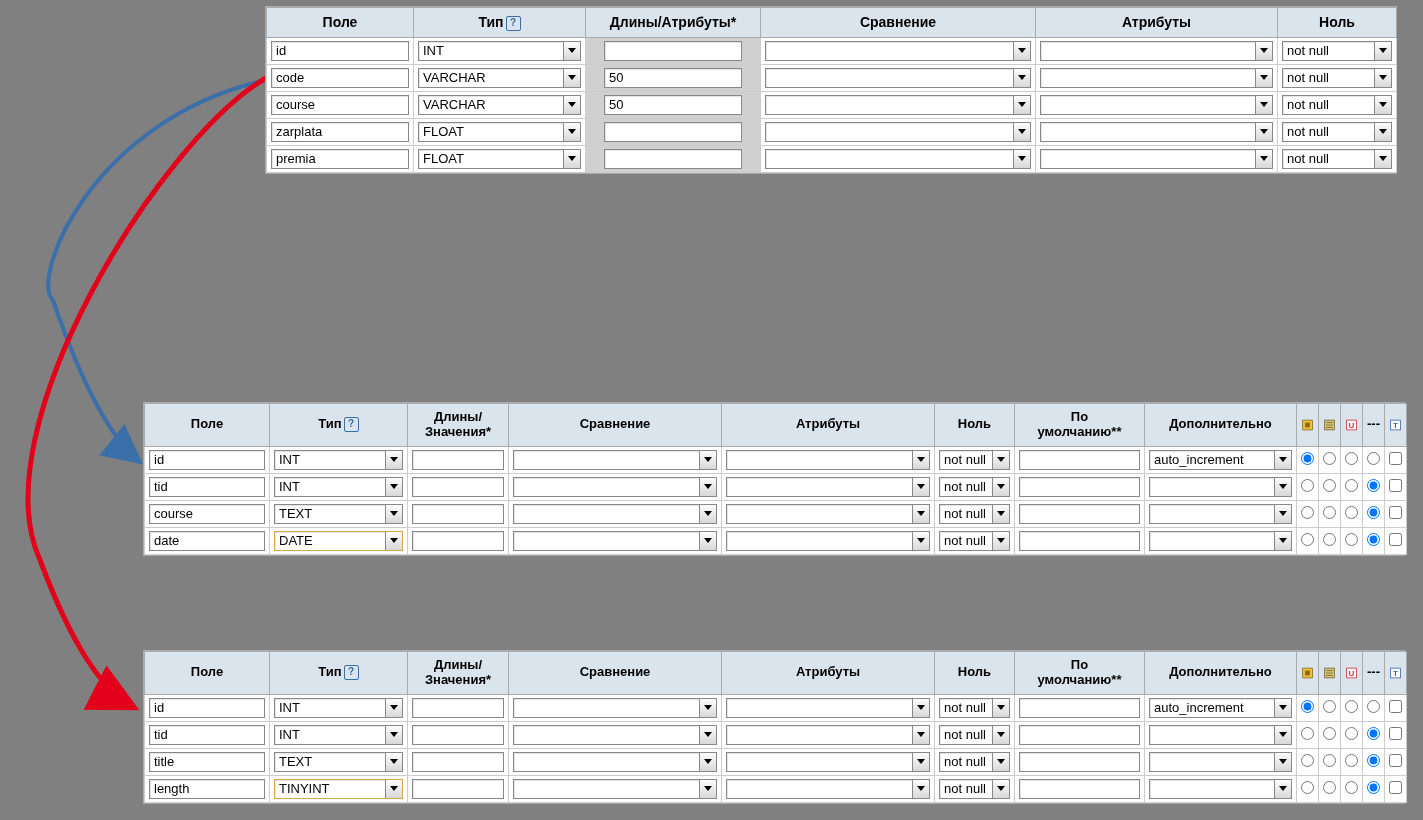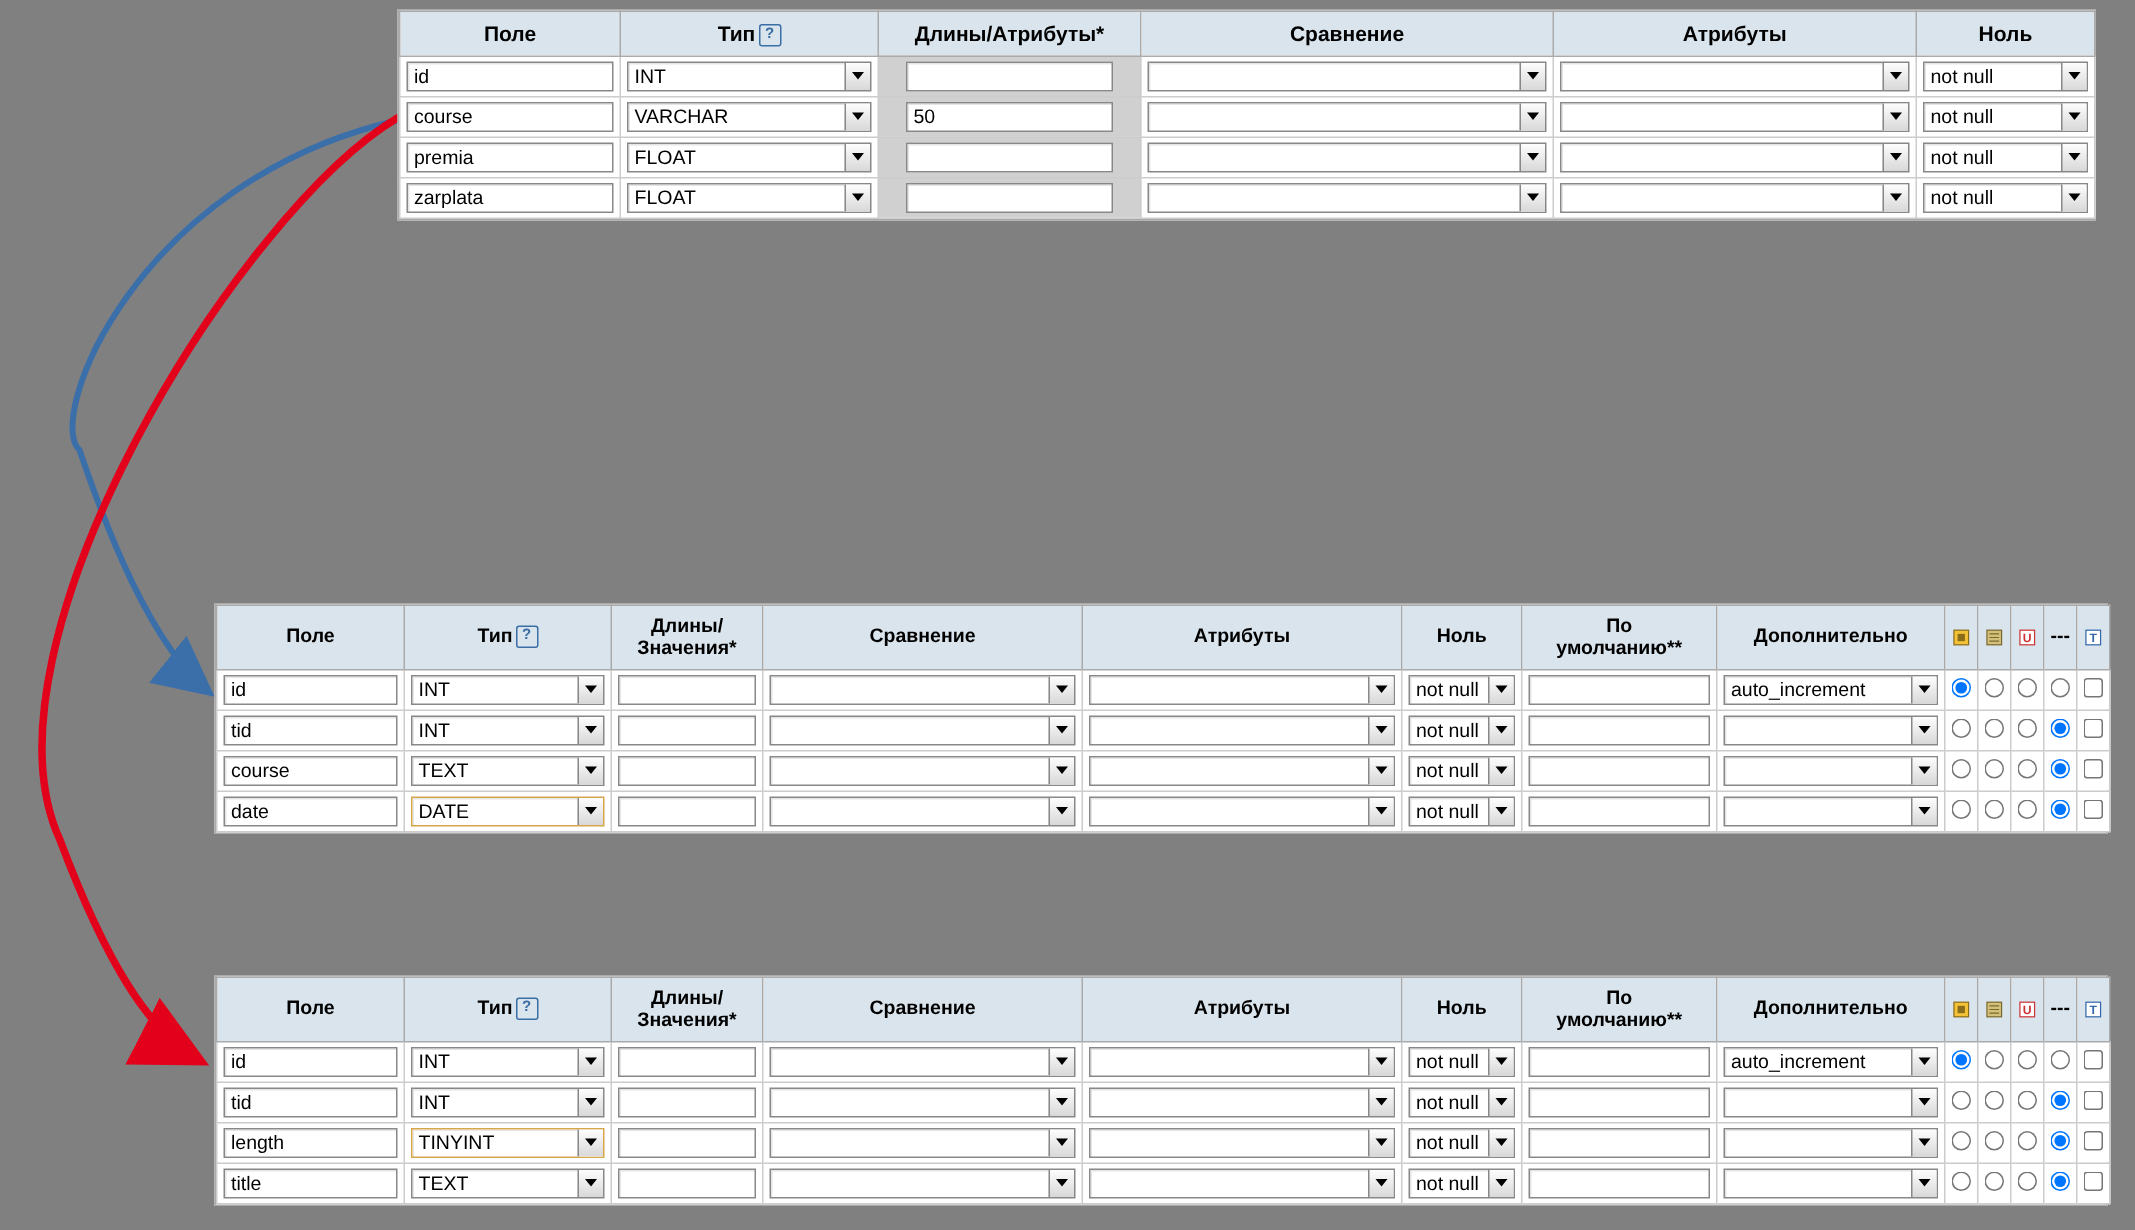--- a/index.html
+++ b/index.html
@@ -83,20 +83,48 @@
             </div>
           </td>
           <td>
             <div class="sel">
               <span class="v">not null</span>
               <div class="btn"></div>
             </div>
           </td>
         </tr>
         <tr>
+          <td><input type="text" value="code" style=""></td>
+          <td>
+            <div class="sel">
+              <span class="v">VARCHAR</span>
+              <div class="btn"></div>
+            </div>
+          </td>
+          <td class="len-cell"><input type="text" value="50" style=""></td>
+          <td>
+            <div class="sel">
+              <span class="v"></span>
+              <div class="btn"></div>
+            </div>
+          </td>
+          <td>
+            <div class="sel">
+              <span class="v"></span>
+              <div class="btn"></div>
+            </div>
+          </td>
+          <td>
+            <div class="sel">
+              <span class="v">not null</span>
+              <div class="btn"></div>
+            </div>
+          </td>
+        </tr>
+        <tr>
           <td><input type="text" value="course" style=""></td>
           <td>
             <div class="sel">
               <span class="v">VARCHAR</span>
               <div class="btn"></div>
             </div>
           </td>
           <td class="len-cell"><input type="text" value="50" style=""></td>
           <td>
             <div class="sel">
@@ -111,49 +139,49 @@
             </div>
           </td>
           <td>
             <div class="sel">
               <span class="v">not null</span>
               <div class="btn"></div>
             </div>
           </td>
         </tr>
         <tr>
+          <td><input type="text" value="zarplata" style=""></td>
+          <td>
+            <div class="sel">
+              <span class="v">FLOAT</span>
+              <div class="btn"></div>
+            </div>
+          </td>
+          <td class="len-cell"><input type="text" value="" style=""></td>
+          <td>
+            <div class="sel">
+              <span class="v"></span>
+              <div class="btn"></div>
+            </div>
+          </td>
+          <td>
+            <div class="sel">
+              <span class="v"></span>
+              <div class="btn"></div>
+            </div>
+          </td>
+          <td>
+            <div class="sel">
+              <span class="v">not null</span>
+              <div class="btn"></div>
+            </div>
+          </td>
+        </tr>
+        <tr>
           <td><input type="text" value="premia" style=""></td>
-          <td>
-            <div class="sel">
-              <span class="v">FLOAT</span>
-              <div class="btn"></div>
-            </div>
-          </td>
-          <td class="len-cell"><input type="text" value="" style=""></td>
-          <td>
-            <div class="sel">
-              <span class="v"></span>
-              <div class="btn"></div>
-            </div>
-          </td>
-          <td>
-            <div class="sel">
-              <span class="v"></span>
-              <div class="btn"></div>
-            </div>
-          </td>
-          <td>
-            <div class="sel">
-              <span class="v">not null</span>
-              <div class="btn"></div>
-            </div>
-          </td>
-        </tr>
-        <tr>
-          <td><input type="text" value="zarplata" style=""></td>
           <td>
             <div class="sel">
               <span class="v">FLOAT</span>
               <div class="btn"></div>
             </div>
           </td>
           <td class="len-cell"><input type="text" value="" style=""></td>
           <td>
             <div class="sel">
               <span class="v"></span>
@@ -541,20 +569,60 @@
               <div class="btn"></div>
             </div>
           </td>
           <td class="rc"><input type="radio" name="g3r1" style=""></td>
           <td class="rc"><input type="radio" name="g3r1" style=""></td>
           <td class="rc"><input type="radio" name="g3r1" style=""></td>
           <td class="rc"><input type="radio" name="g3r1" checked="" style=""></td>
           <td class="rc"><input type="checkbox" style=""></td>
         </tr>
         <tr>
+          <td><input type="text" value="title" style=""></td>
+          <td>
+            <div class="sel">
+              <span class="v">TEXT</span>
+              <div class="btn"></div>
+            </div>
+          </td>
+          <td><input type="text" value="" style=""></td>
+          <td>
+            <div class="sel">
+              <span class="v"></span>
+              <div class="btn"></div>
+            </div>
+          </td>
+          <td>
+            <div class="sel">
+              <span class="v"></span>
+              <div class="btn"></div>
+            </div>
+          </td>
+          <td>
+            <div class="sel">
+              <span class="v">not null</span>
+              <div class="btn"></div>
+            </div>
+          </td>
+          <td><input type="text" value="" style=""></td>
+          <td>
+            <div class="sel">
+              <span class="v"></span>
+              <div class="btn"></div>
+            </div>
+          </td>
+          <td class="rc"><input type="radio" name="g3r2" style=""></td>
+          <td class="rc"><input type="radio" name="g3r2" style=""></td>
+          <td class="rc"><input type="radio" name="g3r2" style=""></td>
+          <td class="rc"><input type="radio" name="g3r2" checked="" style=""></td>
+          <td class="rc"><input type="checkbox" style=""></td>
+        </tr>
+        <tr>
           <td><input type="text" value="length" style=""></td>
           <td>
             <div class="sel hl">
               <span class="v">TINYINT</span>
               <div class="btn"></div>
             </div>
           </td>
           <td><input type="text" value="" style=""></td>
           <td>
             <div class="sel">
@@ -578,57 +646,17 @@
           <td>
             <div class="sel">
               <span class="v"></span>
               <div class="btn"></div>
             </div>
           </td>
           <td class="rc"><input type="radio" name="g3r3" style=""></td>
           <td class="rc"><input type="radio" name="g3r3" style=""></td>
           <td class="rc"><input type="radio" name="g3r3" style=""></td>
           <td class="rc"><input type="radio" name="g3r3" checked="" style=""></td>
-          <td class="rc"><input type="checkbox" style=""></td>
-        </tr>
-        <tr>
-          <td><input type="text" value="title" style=""></td>
-          <td>
-            <div class="sel">
-              <span class="v">TEXT</span>
-              <div class="btn"></div>
-            </div>
-          </td>
-          <td><input type="text" value="" style=""></td>
-          <td>
-            <div class="sel">
-              <span class="v"></span>
-              <div class="btn"></div>
-            </div>
-          </td>
-          <td>
-            <div class="sel">
-              <span class="v"></span>
-              <div class="btn"></div>
-            </div>
-          </td>
-          <td>
-            <div class="sel">
-              <span class="v">not null</span>
-              <div class="btn"></div>
-            </div>
-          </td>
-          <td><input type="text" value="" style=""></td>
-          <td>
-            <div class="sel">
-              <span class="v"></span>
-              <div class="btn"></div>
-            </div>
-          </td>
-          <td class="rc"><input type="radio" name="g3r2" style=""></td>
-          <td class="rc"><input type="radio" name="g3r2" style=""></td>
-          <td class="rc"><input type="radio" name="g3r2" style=""></td>
-          <td class="rc"><input type="radio" name="g3r2" checked="" style=""></td>
           <td class="rc"><input type="checkbox" style=""></td>
         </tr>
       </tbody>
 </table>
 </div>
 
 </body></html>

